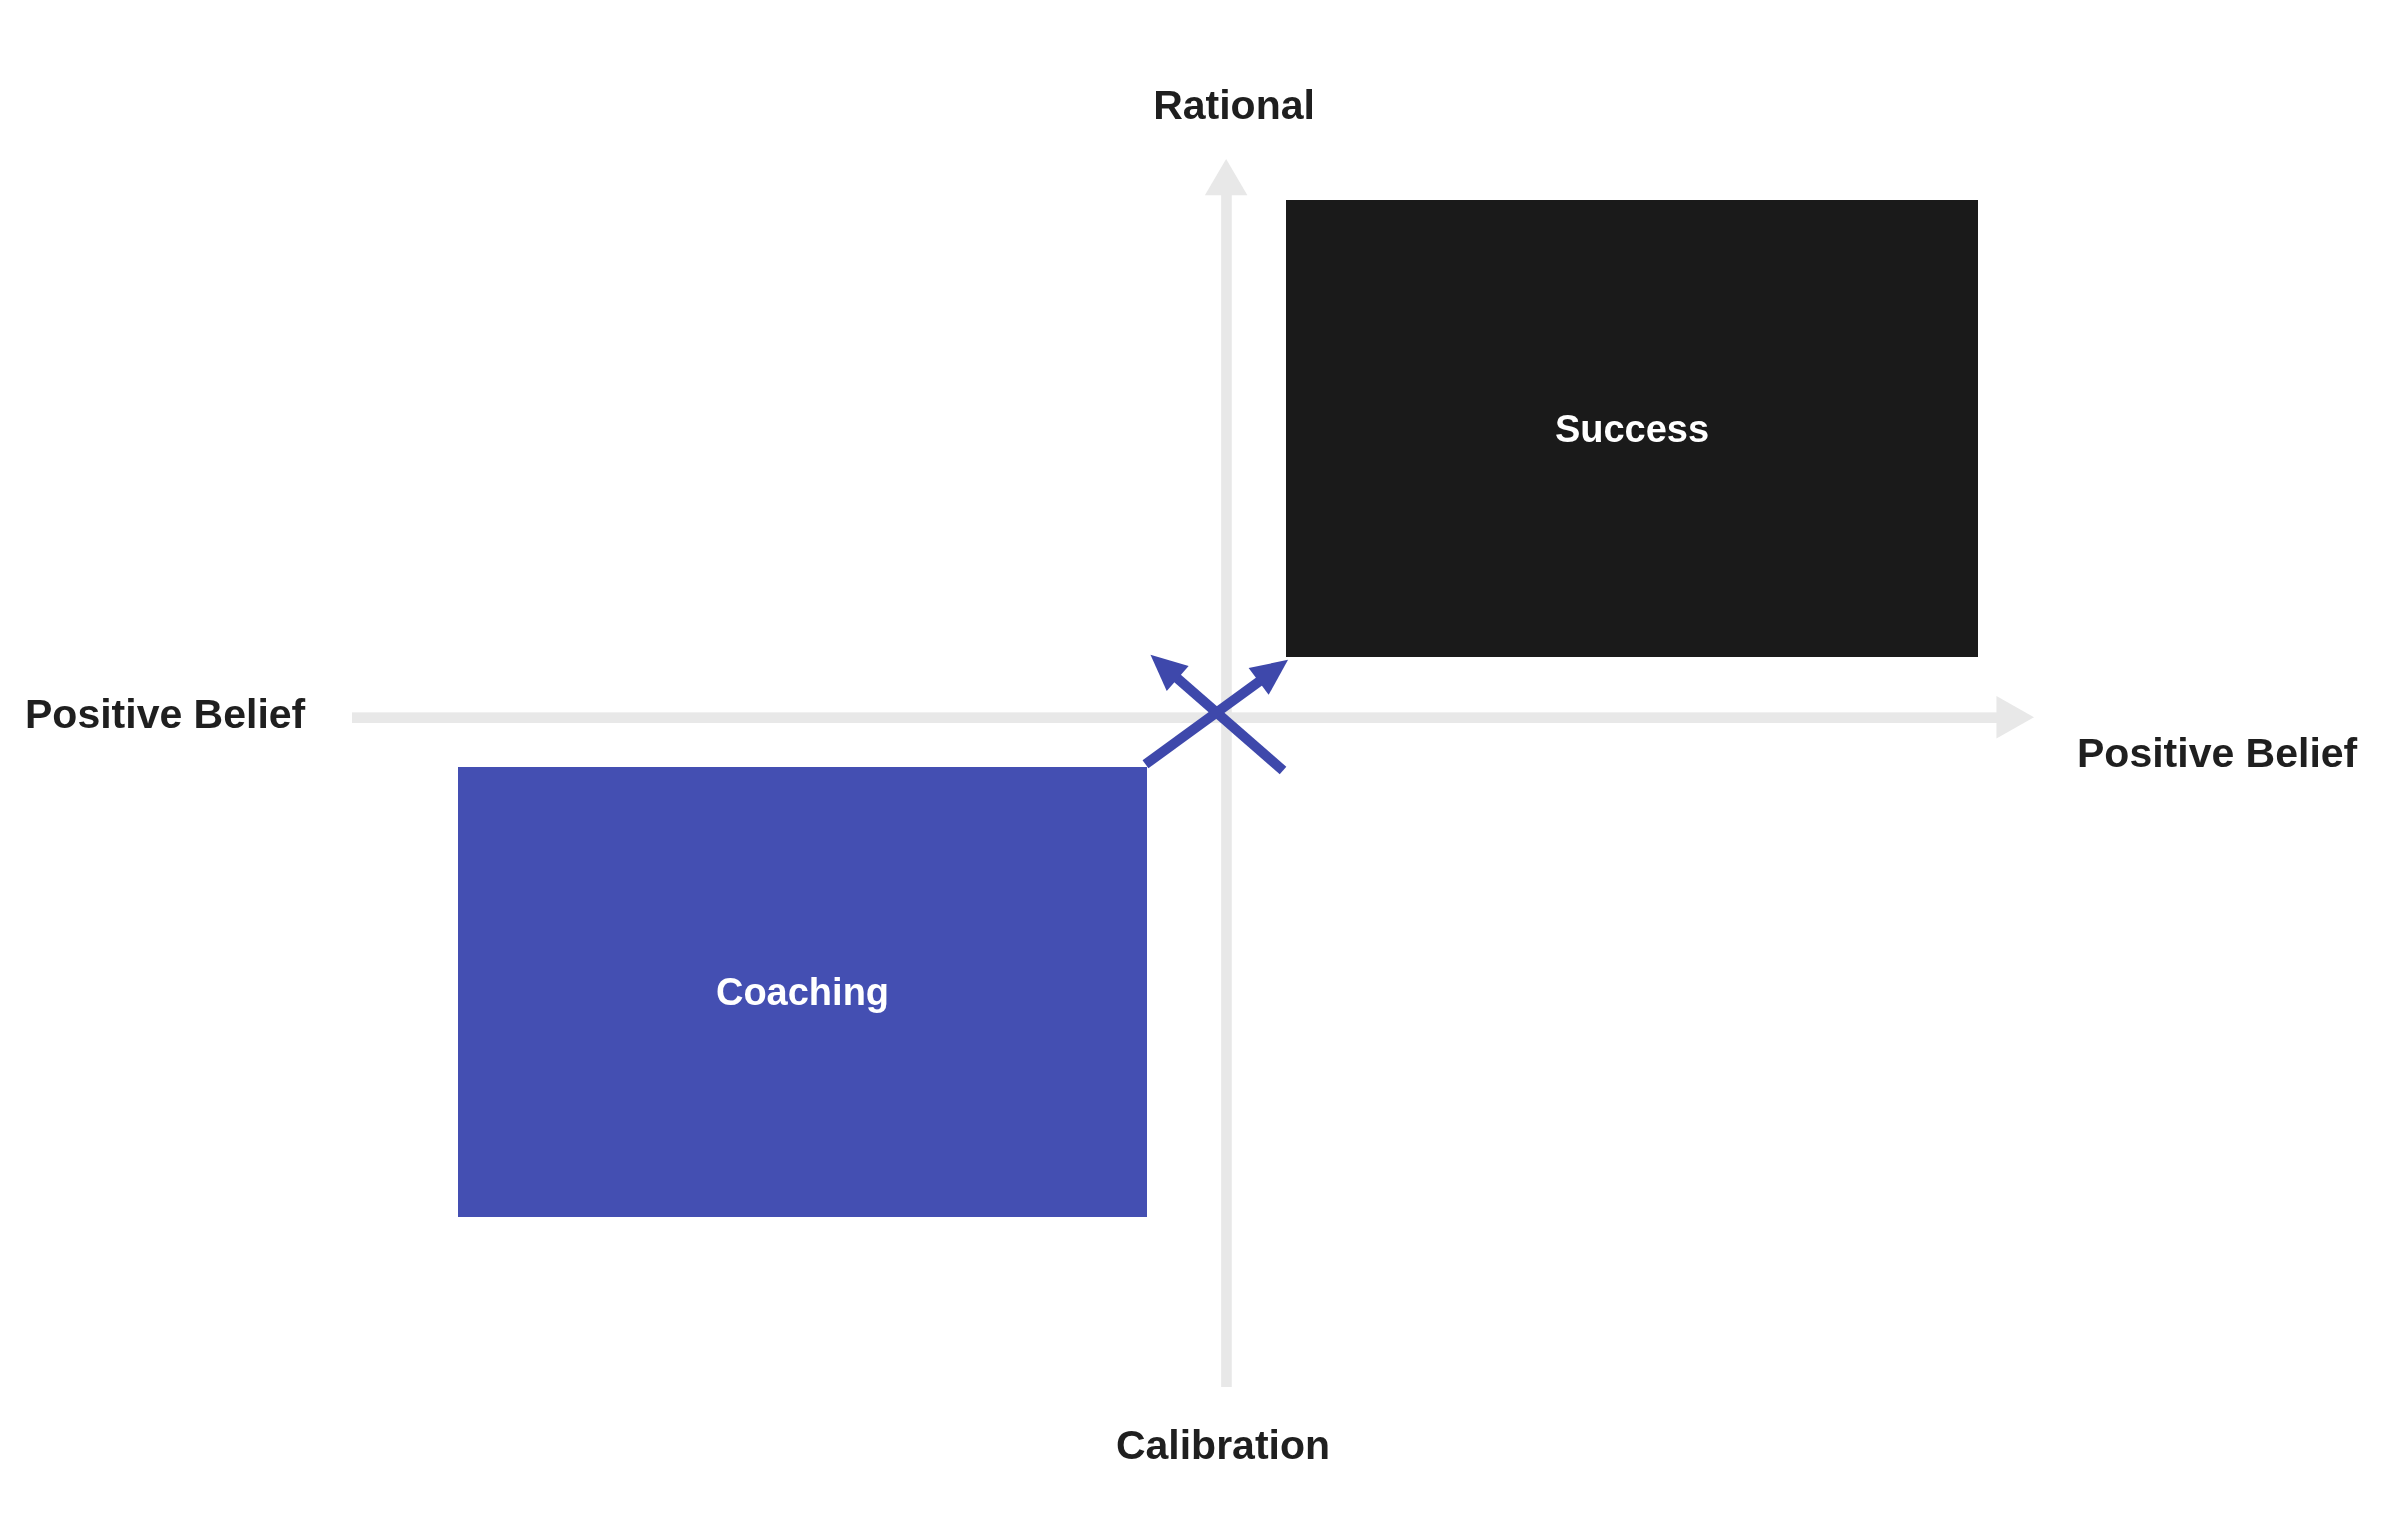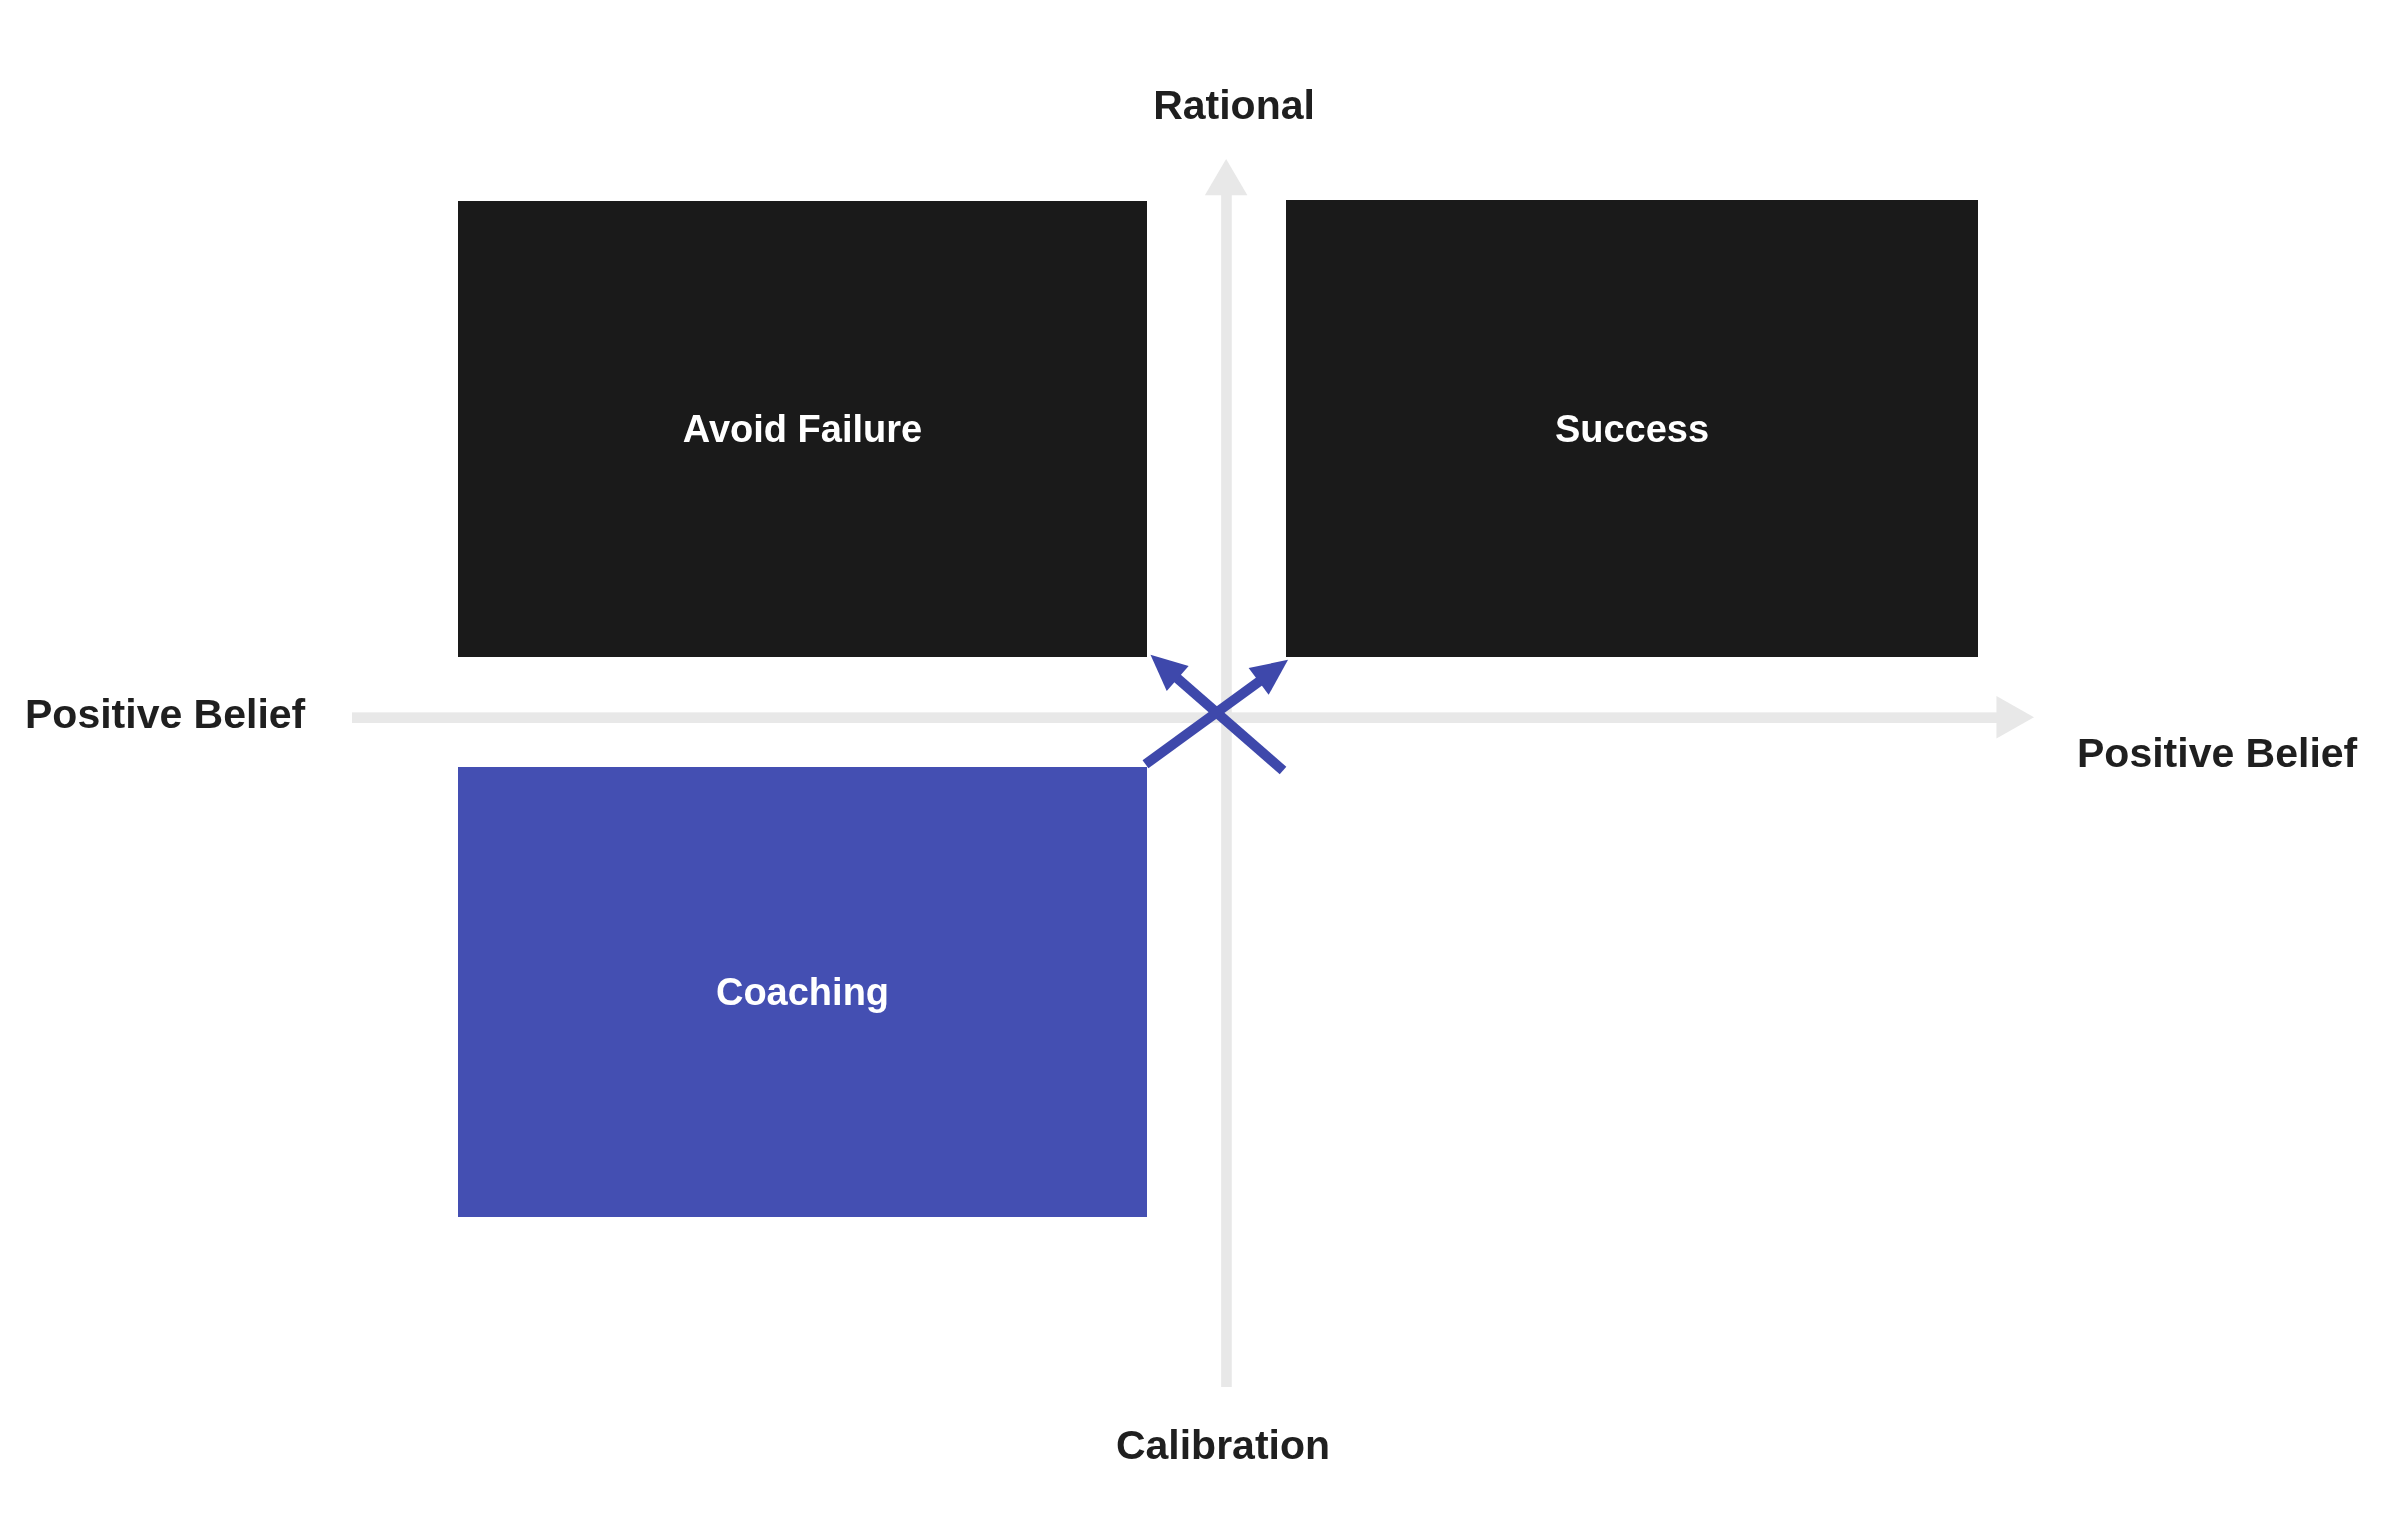--- a/index.html
+++ b/index.html
@@ -66,23 +66,20 @@
     width: 2401px;
     height: 1516px;
     pointer-events: none;
   }
 </style>
 </head>
 <body>
 
 <div class="canvas">
 
-  <div class="quad q-tl tone-dark">
-    <span class="quad-label">Avoid Failure</span>
-  </div>
   <div class="quad q-bl tone-indigo">
     <span class="quad-label">Coaching</span>
   </div>
   <div class="quad q-tr tone-dark">
     <span class="quad-label">Success</span>
   </div>
 
   <svg class="overlay-svg" viewBox="0 0 3840 2424">
 
     <rect x="1953" y="306" width="17" height="1912" fill="var(--axis)"></rect>

